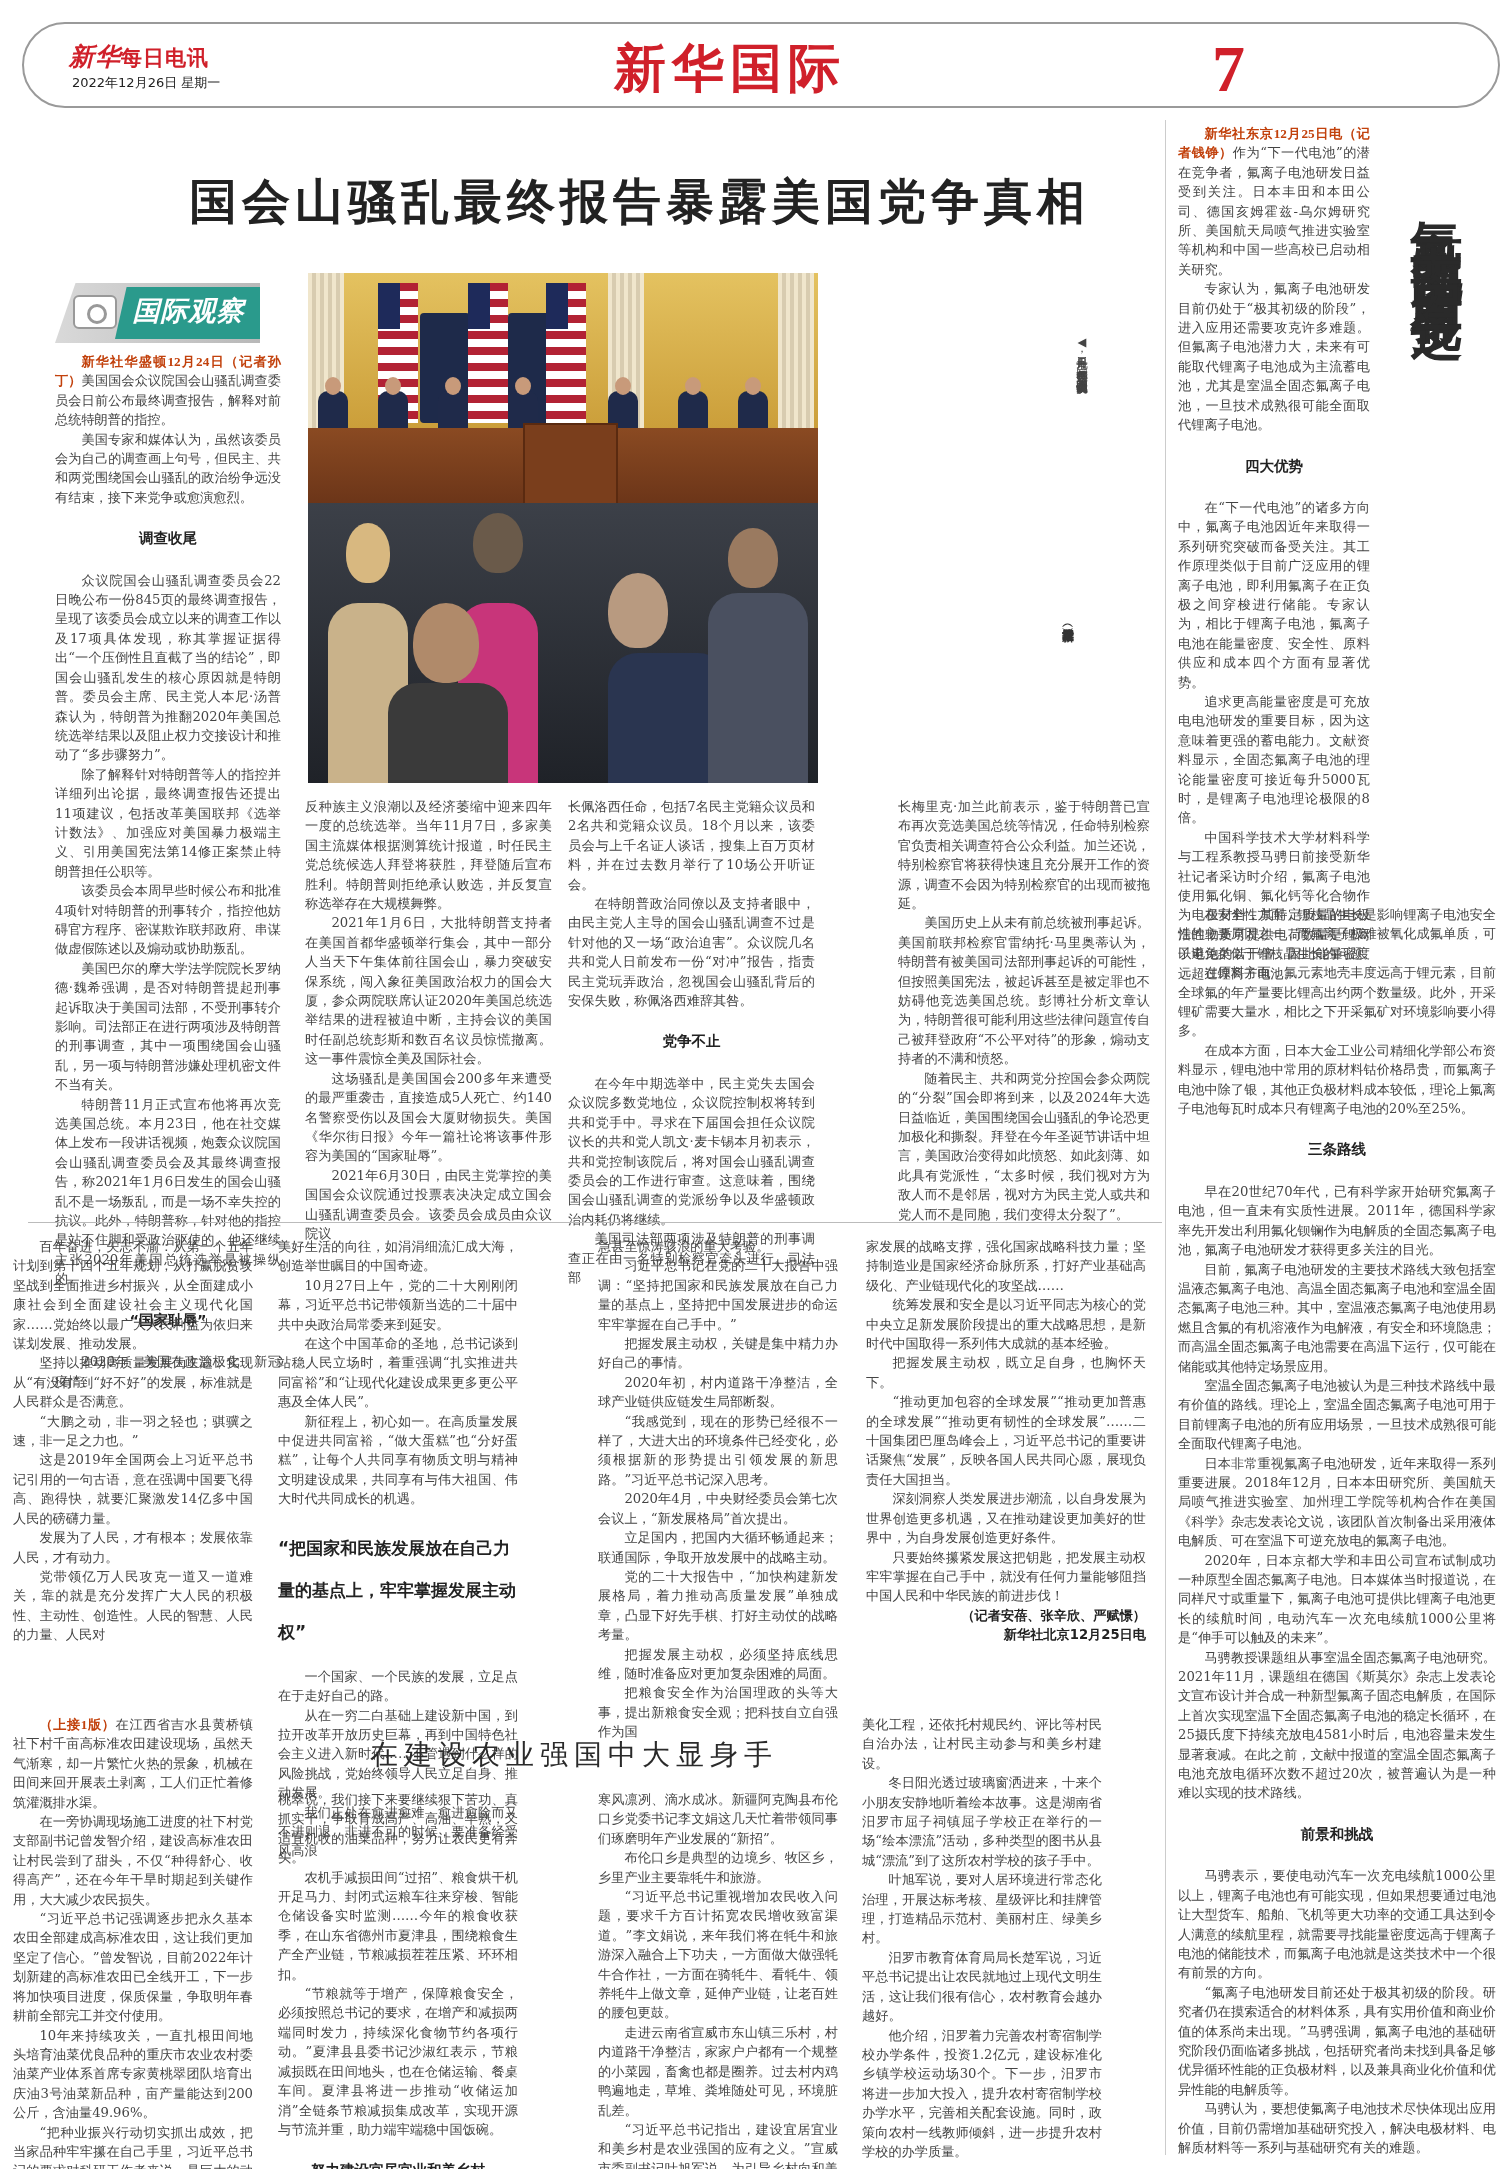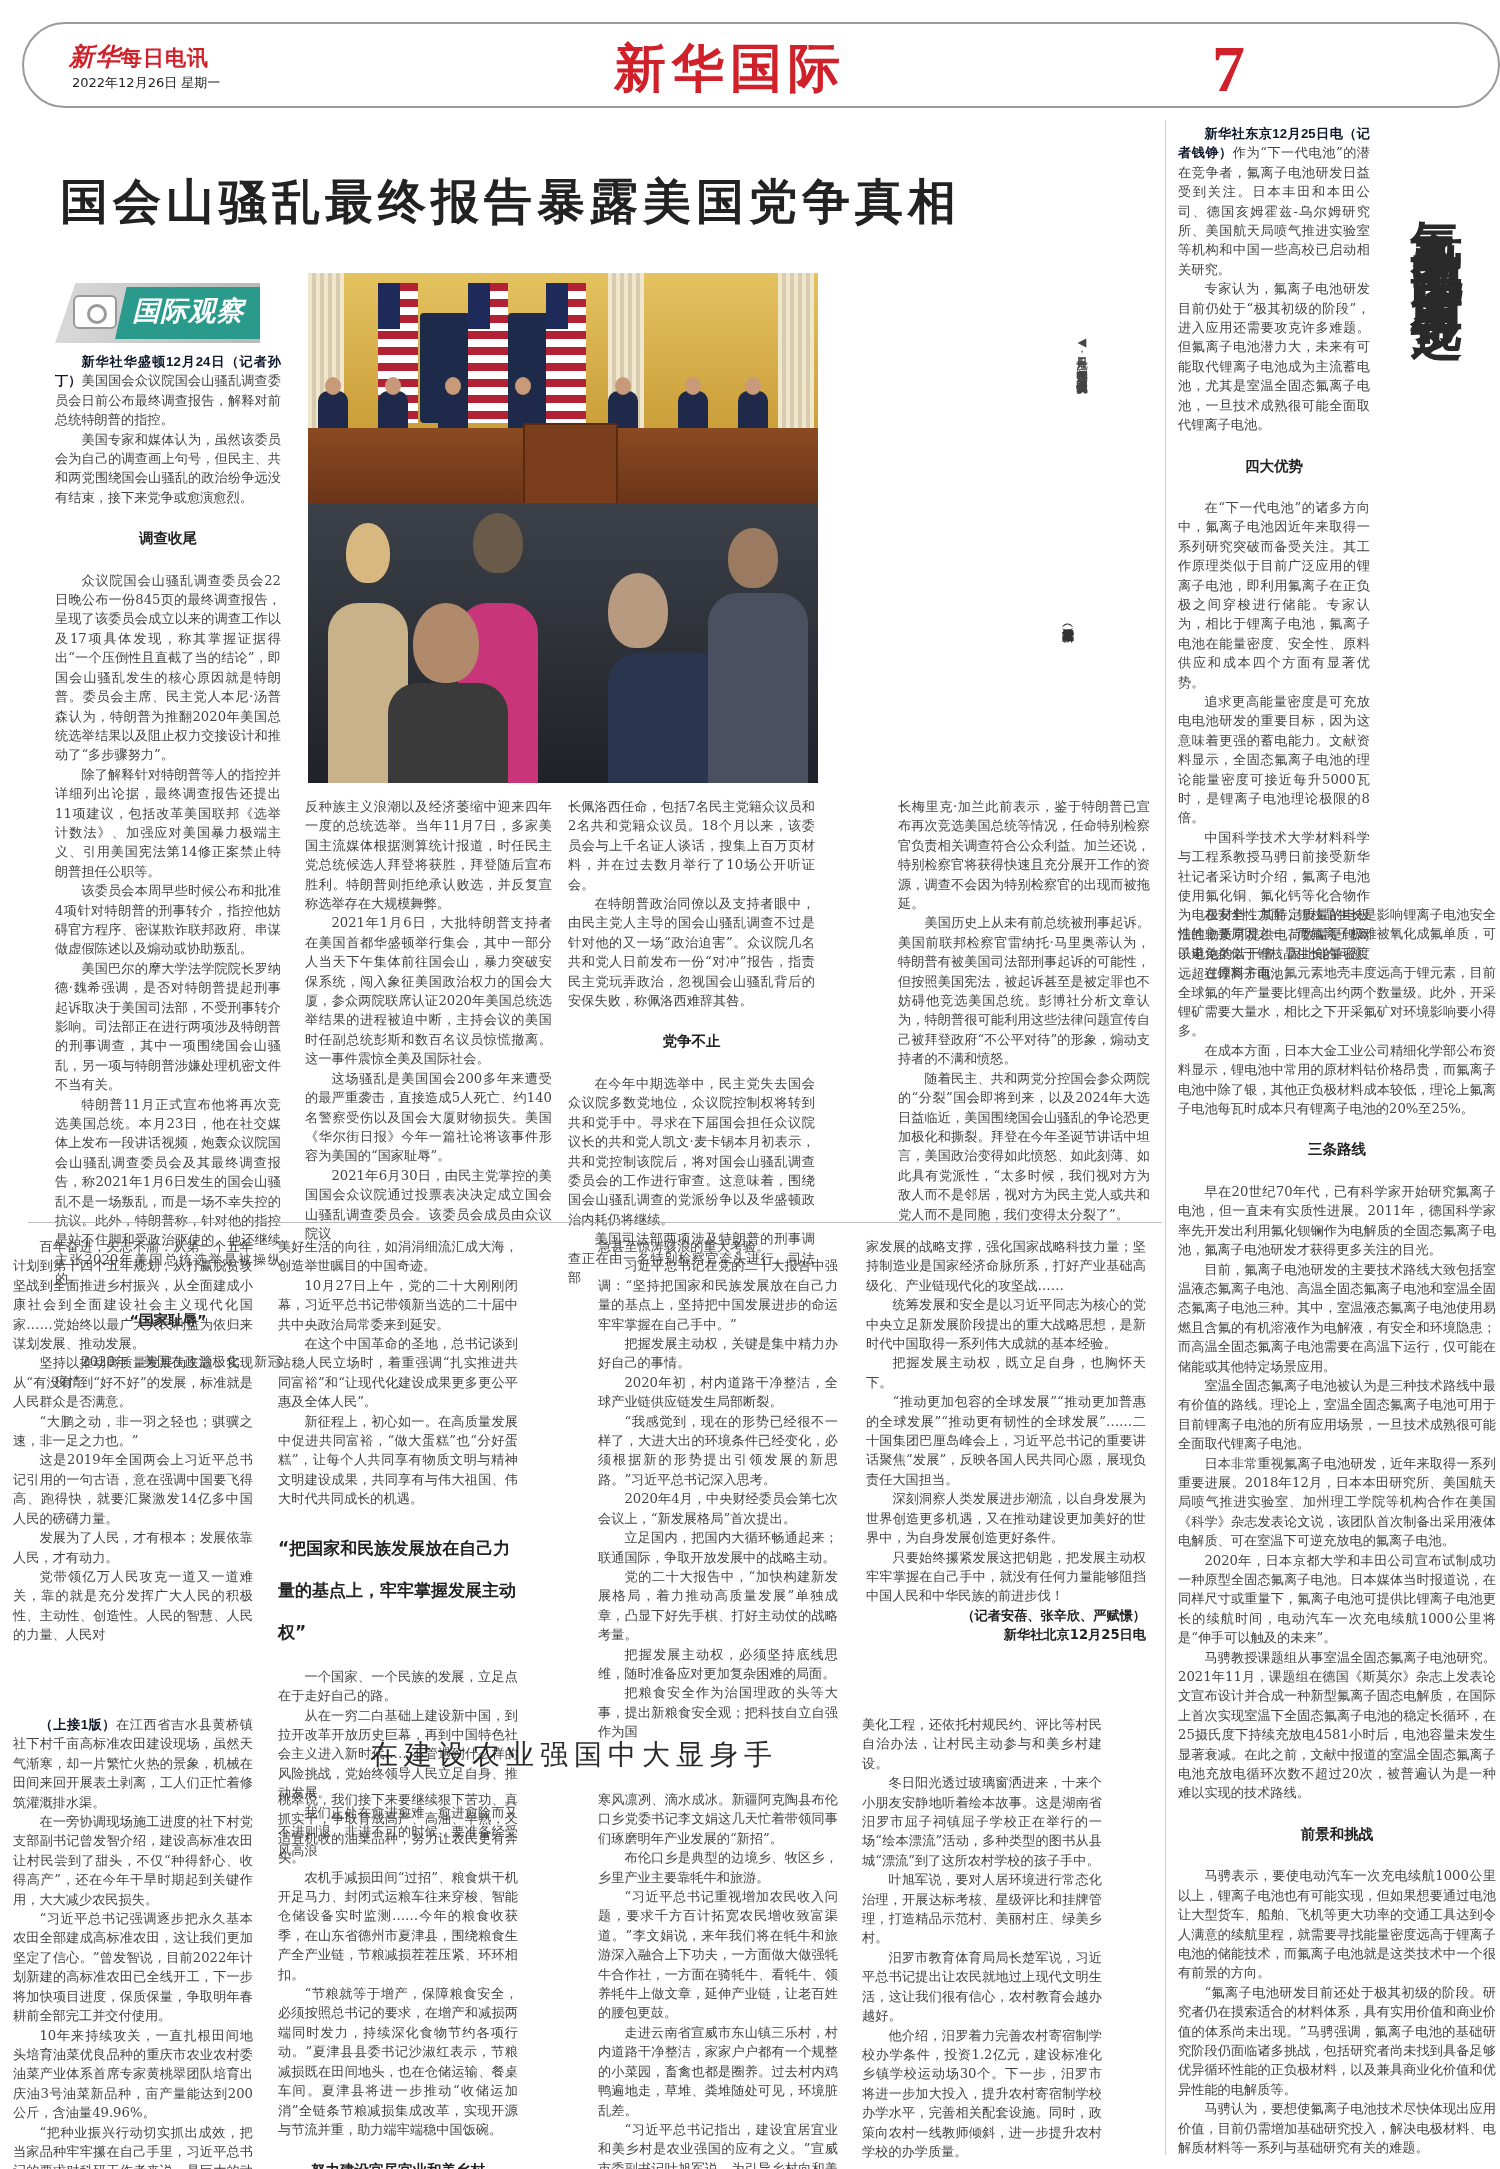--- a/index.html
+++ b/index.html
@@ -6,26 +6,26 @@
   html, body { width: 1500px; height: 2169px; background: #fff; overflow: hidden; }
   body { font-family: "DejaVu Serif", "Liberation Serif", serif; color: #333; position: relative; }
   .abs { position: absolute; }
   .masthead { left: 22px; top: 22px; width: 1478px; height: 86px; border: 2px solid #9a9a9a; border-radius: 43px; background: #fff; }
   .mh-left-brand { left: 45px; top: 16px; font-family: "DejaVu Serif", serif; font-weight: bold; color: #d0202a; font-size: 25px; letter-spacing: 1px; font-style: italic; }
   .mh-left-brand .sub { font-style: normal; font-size: 21px; }
   .mh-date { left: 48px; top: 50px; font-family: "DejaVu Sans", sans-serif; font-size: 13px; color: #222; text-align: right; }
   .mh-center { left: 590px; top: 12px; font-family: "DejaVu Serif", serif; font-weight: bold; color: #d0202a; font-size: 52px; letter-spacing: 6px; line-height: 64px; }
   .mh-page { left: 1188px; top: 12px; font-family: "Liberation Serif", serif; font-weight: bold; color: #d0202a; font-size: 66px; line-height: 66px; }
 
-  .headline { left: 60px; top: 170px; width: 1030px; font-family: "DejaVu Serif", serif; font-weight: bold; font-size: 48px; letter-spacing: 5px; color: #222; white-space: nowrap; }
+  .headline { left: 60px; top: 170px; width: 1030px; font-family: "DejaVu Serif", serif; font-weight: bold; font-size: 48px; letter-spacing: 5px; color: #222; white-space: nowrap; text-align: right; }
 
   .col { position: absolute; font-family: "DejaVu Serif", serif; font-size: 13.2px; line-height: 19.4px; color: #444; text-align: justify; }
   .col p { text-indent: 2em; }
   .col p.noi { text-indent: 0; }
-  .col .lead { font-family: Liberation Sans, sans-serif; font-weight: bold; color: #0f172a; }
+  .col .lead { font-family: Liberation Serif, serif; font-weight: bold; color: #c2410c; }
   .col h3 { font-family: "DejaVu Sans", sans-serif; font-weight: bold; font-size: 14.5px; color: #222; text-align: center; margin: 22px 0 22px; text-indent: 0; }
   .col h3.big { font-size: 17px; text-align: left; line-height: 42px; margin: 18px 0 14px; }
   .sign { font-family: "DejaVu Sans", sans-serif; font-weight: bold; color: #222; text-align: right; text-indent: 0 !important; }
 
   .badge { left: 55px; top: 283px; width: 205px; height: 60px; }
   .badge-grey { left: 0; top: 0; width: 205px; height: 60px; background: linear-gradient(90deg,#d9d9d9,#b8b8b8); clip-path: polygon(10% 0,100% 0,100% 100%,0 100%); }
   .badge-teal { left: 60px; top: 4px; width: 145px; height: 52px; background: #2a9a8c; clip-path: polygon(8% 0,100% 0,100% 100%,0 100%); }
   .badge-text { left: 66px; top: 10px; width: 135px; text-align: center; color: #fff; font-family: "DejaVu Sans", sans-serif; font-weight: bold; font-style: italic; font-size: 27px; letter-spacing: 1px; }
   .badge-cam { left: 18px; top: 12px; width: 44px; height: 34px; border-radius: 6px; background: #fff; border: 2px solid #999; }
   .badge-cam::after { content: ""; position: absolute; left: 12px; top: 7px; width: 14px; height: 14px; border-radius: 50%; border: 3px solid #999; }

